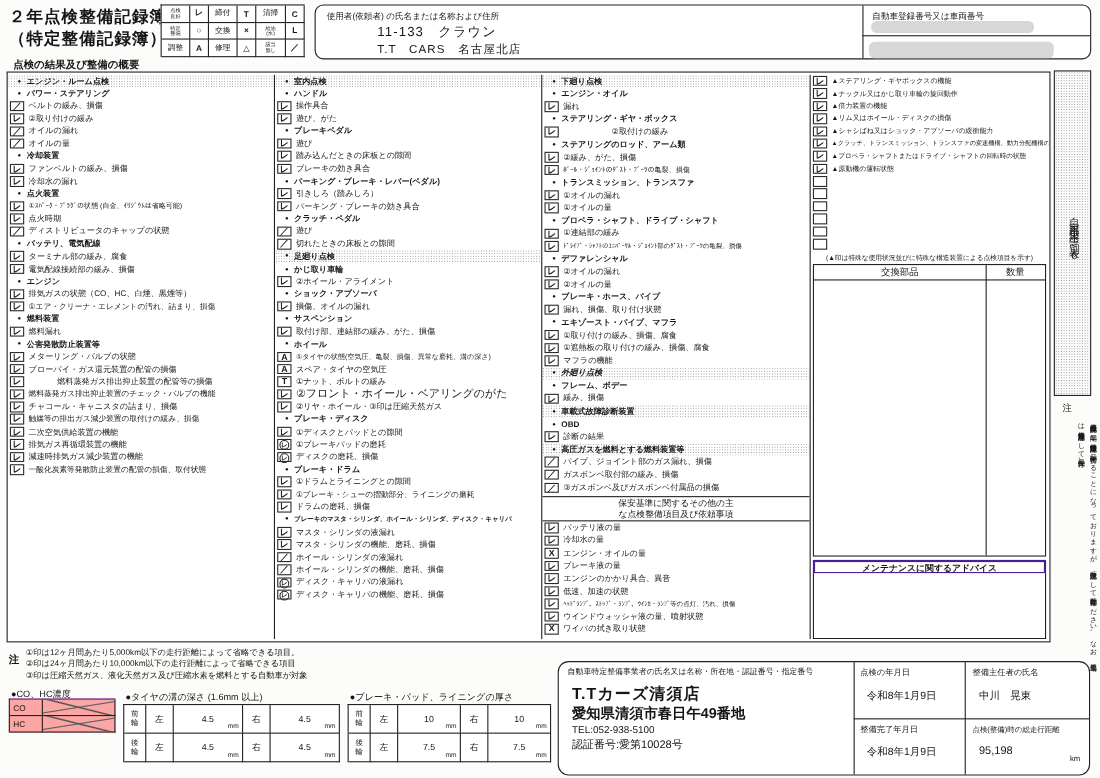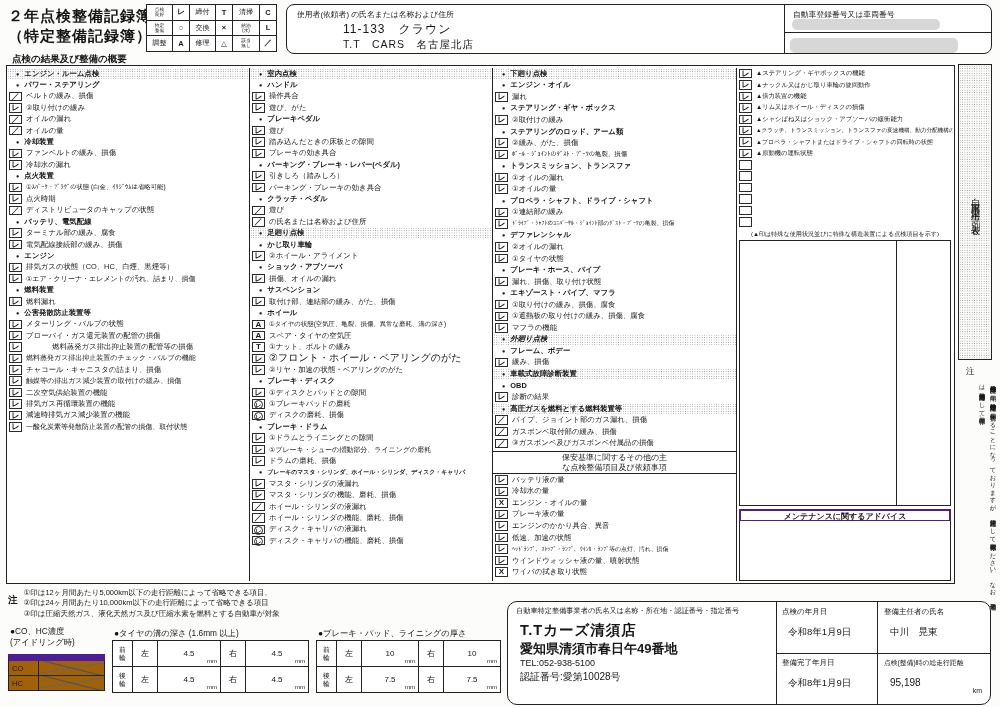--- a/index.html
+++ b/index.html
@@ -58,21 +58,21 @@
 #strip-label { left:958px; top:64px; width:34px; height:296px; border:1px solid #222; writing-mode:vertical-rl; display:flex; align-items:center; justify-content:center; font-size:9.5px; letter-spacing:3.5px; }
 #strip-note-mark { left:966px; top:366px; font-size:8.5px; }
 #strip-note { left:952px; top:380px; width:46px; height:224px; writing-mode:vertical-rl; font-size:6.2px; line-height:1.75; letter-spacing:.4px; }
 
 
 #notes { left:8px; top:588px; display:flex; }
 #notes .nmark { font-size:9.5px; font-weight:600; margin:6px 6px 0 0; }
 #notes .nlines { font-size:7.5px; line-height:10.3px; }
 .cap { font-size:8.3px; line-height:11px; }
 #cohc-cap { left:10px; top:626px; }
-#cohc { left:8px; top:654px; display:grid; grid-template-columns:30px 66px; grid-auto-rows:15px; border-top:7px solid #4c1d95; border-left:1px solid #222; background:#a16207; }
+#cohc { left:8px; top:635px; display:grid; grid-template-columns:30px 66px; grid-auto-rows:15px; border-top:1px solid #4c1d95; border-left:1px solid #222; background:#fca5a5; }
 #cohc span { border-right:1px solid #222; border-bottom:1px solid #222; display:flex; align-items:center; padding-left:3px; font-size:7.5px; }
 #cohc .diag { background:linear-gradient(14deg,rgba(0,0,0,0) 46%,#555 49.4%,#555 50.6%,rgba(0,0,0,0) 54%),linear-gradient(171deg,rgba(0,0,0,0) 46%,#666 49.4%,#666 50.6%,rgba(0,0,0,0) 54%); }
 #tire-cap { left:114px; top:628px; } #brake-cap { left:318px; top:628px; }
 .wtbl { display:grid; grid-auto-rows:26px; border-top:1px solid #222; border-left:1px solid #222; background:#fff; }
 #tire { left:112px; top:640px; grid-template-columns:20px 25px 63px 25px 63px; }
 #brake { left:316px; top:640px; grid-template-columns:20px 25px 57px 25px 57px; }
 .wtbl span { border-right:1px solid #222; border-bottom:1px solid #222; display:flex; align-items:center; justify-content:center; font-size:8px; position:relative; }
 .wtbl .wl { font-size:6.8px; white-space:pre-line; text-align:center; line-height:1.1; }
 .wtbl .unit { position:absolute; right:3px; bottom:2px; font-size:6px; }
 
@@ -315,21 +315,21 @@
       <div class="row cat">
         <span class="bl">●</span>
         <span class="txt" style="font-size: 7.4px;">クラッチ・ペダル</span>
       </div>
       <div class="row">
         <span class="cb">／</span>
         <span class="txt" style="font-size: 7.4px;">遊び</span>
       </div>
       <div class="row">
         <span class="cb">／</span>
-        <span class="txt" style="font-size: 7.4px;">の氏名または名称および住所</span>
+        <span class="txt" style="font-size: 7.4px;">切れたときの床板との隙間</span>
       </div>
       <div class="row sec halftone">
         <span class="bl">●</span>
         <span class="txt" style="font-size: 7.4px;">足廻り点検</span>
       </div>
       <div class="row cat">
         <span class="bl">●</span>
         <span class="txt" style="font-size: 7.4px;">かじ取り車輪</span>
       </div>
       <div class="row">
@@ -367,21 +367,21 @@
       <div class="row">
         <span class="cb">T</span>
         <span class="txt" style="font-size: 7.4px;">①ナット、ボルトの緩み</span>
       </div>
       <div class="row">
         <span class="cb">レ</span>
         <span class="txt" style="font-size: 10px;">②フロント・ホイール・ベアリングのがた</span>
       </div>
       <div class="row">
         <span class="cb">レ</span>
-        <span class="txt" style="font-size: 7.4px;">②リヤ・加速の状態・ベアリングのがた</span>
+        <span class="txt" style="font-size: 7.4px;">②リヤ・ホイール・③印は圧縮天然ガス</span>
       </div>
       <div class="row cat">
         <span class="bl">●</span>
         <span class="txt" style="font-size: 7.4px;">ブレーキ・ディスク</span>
       </div>
       <div class="row">
         <span class="cb">レ</span>
         <span class="txt" style="font-size: 7.4px;">①ディスクとパッドとの隙間</span>
       </div>
       <div class="row">
@@ -449,21 +449,21 @@
       <div class="row">
         <span class="cb">レ</span>
         <span class="txt" style="font-size: 7.4px;">漏れ</span>
       </div>
       <div class="row cat">
         <span class="bl">●</span>
         <span class="txt" style="font-size: 7.4px;">ステアリング・ギヤ・ボックス</span>
       </div>
       <div class="row">
         <span class="cb">レ</span>
-        <span class="txt" style="font-size: 7.4px;">②取付けの緩み</span>
+        <span class="txt" style="font-size: 7.4px; margin-left: 44px;">②取付けの緩み</span>
       </div>
       <div class="row cat">
         <span class="bl">●</span>
         <span class="txt" style="font-size: 7.4px;">ステアリングのロッド、アーム類</span>
       </div>
       <div class="row">
         <span class="cb">レ</span>
         <span class="txt" style="font-size: 7.4px;">②緩み、がた、損傷</span>
       </div>
       <div class="row">
@@ -497,21 +497,21 @@
       <div class="row cat">
         <span class="bl">●</span>
         <span class="txt" style="font-size: 7.4px;">デファレンシャル</span>
       </div>
       <div class="row">
         <span class="cb">レ</span>
         <span class="txt" style="font-size: 7.4px;">②オイルの漏れ</span>
       </div>
       <div class="row">
         <span class="cb">レ</span>
-        <span class="txt" style="font-size: 7.4px;">①タイヤの状態</span>
+        <span class="txt" style="font-size: 7.4px;">②オイルの量</span>
       </div>
       <div class="row cat">
         <span class="bl">●</span>
         <span class="txt" style="font-size: 7.4px; text-align: right;">ブレーキ・ホース、パイプ</span>
       </div>
       <div class="row">
         <span class="cb">レ</span>
         <span class="txt" style="font-size: 7.4px;">漏れ、損傷、取り付け状態</span>
       </div>
       <div class="row cat">
@@ -606,20 +606,24 @@
       </div>
       <div class="row">
         <span class="cb">X</span>
         <span class="txt" style="font-size: 7.4px;">ワイパの拭き取り状態</span>
       </div>
     </div>
   <div class="col" id="col4">
     <div id="col4-note">(▲印は特殊な使用状況並びに特殊な構造装置による点検項目を示す)</div>
     <div id="parts">
       <div class="vline"></div>
+      <div class="ph">
+        <span class="n">交換部品</span>
+        <span class="q">数量</span>
+      </div>
     </div>
     <div id="adv-h">メンテナンスに関するアドバイス</div>
     <div id="adv-b"></div>
   <div class="row">
         <span class="cb">レ</span>
         <span class="txt" style="font-size: 6.3px;">▲ステアリング・ギヤボックスの機能</span>
       </div>
       <div class="row">
         <span class="cb">レ</span>
         <span class="txt" style="font-size: 6.3px;">▲ナックル又はかじ取り車輪の旋回動作</span>

